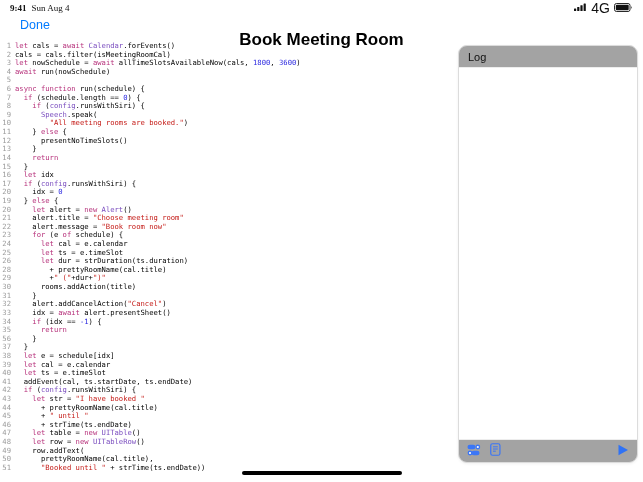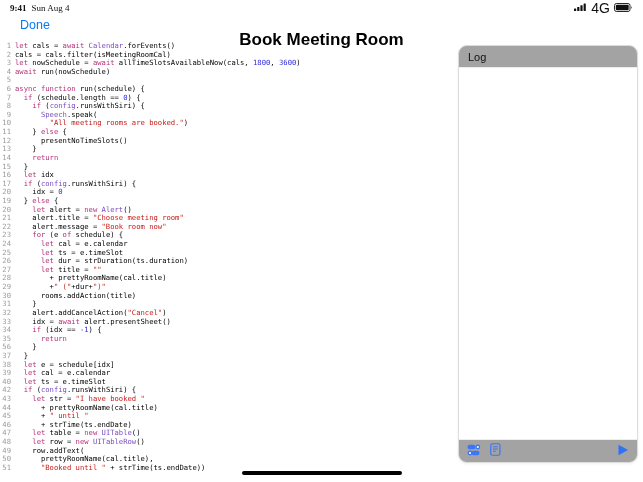--- a/index.html
+++ b/index.html
@@ -127,34 +127,34 @@
         <div class="code-line"><span class="line-number">17</span><span class="code-text"><span class="tok-pl">  </span><span class="tok-kw">if</span><span class="tok-pl"> (</span><span class="tok-cls">config</span><span class="tok-pl">.runsWithSiri) {</span></span></div>
         <div class="code-line"><span class="line-number">20</span><span class="code-text"><span class="tok-pl">    idx = </span><span class="tok-num">0</span></span></div>
         <div class="code-line"><span class="line-number">19</span><span class="code-text"><span class="tok-pl">  } </span><span class="tok-kw">else</span><span class="tok-pl"> {</span></span></div>
         <div class="code-line"><span class="line-number">20</span><span class="code-text"><span class="tok-pl">    </span><span class="tok-kw">let</span><span class="tok-pl"> alert = </span><span class="tok-kw">new</span><span class="tok-pl"> </span><span class="tok-cls">Alert</span><span class="tok-pl">()</span></span></div>
         <div class="code-line"><span class="line-number">21</span><span class="code-text"><span class="tok-pl">    alert.title = </span><span class="tok-str">"Choose meeting room"</span></span></div>
         <div class="code-line"><span class="line-number">22</span><span class="code-text"><span class="tok-pl">    alert.message = </span><span class="tok-str">"Book room now"</span></span></div>
         <div class="code-line"><span class="line-number">23</span><span class="code-text"><span class="tok-pl">    </span><span class="tok-kw">for</span><span class="tok-pl"> (e </span><span class="tok-kw">of</span><span class="tok-pl"> schedule) {</span></span></div>
         <div class="code-line"><span class="line-number">24</span><span class="code-text"><span class="tok-pl">      </span><span class="tok-kw">let</span><span class="tok-pl"> cal = e.calendar</span></span></div>
         <div class="code-line"><span class="line-number">25</span><span class="code-text"><span class="tok-pl">      </span><span class="tok-kw">let</span><span class="tok-pl"> ts = e.timeSlot</span></span></div>
         <div class="code-line"><span class="line-number">26</span><span class="code-text"><span class="tok-pl">      </span><span class="tok-kw">let</span><span class="tok-pl"> dur = strDuration(ts.duration)</span></span></div>
-        <div class="code-line"><span class="line-number">27</span><span class="code-text"><span class="tok-pl">      </span><span class="tok-kw">let</span><span class="tok-pl"> title = </span><span class="tok-str">""</span></span></div>
         <div class="code-line"><span class="line-number">28</span><span class="code-text"><span class="tok-pl">        + prettyRoomName(cal.title)</span></span></div>
         <div class="code-line"><span class="line-number">29</span><span class="code-text"><span class="tok-pl">        +</span><span class="tok-str">" ("</span><span class="tok-pl">+dur+</span><span class="tok-str">")"</span></span></div>
         <div class="code-line"><span class="line-number">30</span><span class="code-text"><span class="tok-pl">      rooms.addAction(title)</span></span></div>
         <div class="code-line"><span class="line-number">31</span><span class="code-text"><span class="tok-pl">    }</span></span></div>
         <div class="code-line"><span class="line-number">32</span><span class="code-text"><span class="tok-pl">    alert.addCancelAction(</span><span class="tok-str">"Cancel"</span><span class="tok-pl">)</span></span></div>
         <div class="code-line"><span class="line-number">33</span><span class="code-text"><span class="tok-pl">    idx = </span><span class="tok-kw">await</span><span class="tok-pl"> alert.presentSheet()</span></span></div>
         <div class="code-line"><span class="line-number">34</span><span class="code-text"><span class="tok-pl">    </span><span class="tok-kw">if</span><span class="tok-pl"> (idx == </span><span class="tok-num">-1</span><span class="tok-pl">) {</span></span></div>
         <div class="code-line"><span class="line-number">35</span><span class="code-text"><span class="tok-pl">      </span><span class="tok-kw">return</span></span></div>
         <div class="code-line"><span class="line-number">56</span><span class="code-text"><span class="tok-pl">    }</span></span></div>
         <div class="code-line"><span class="line-number">37</span><span class="code-text"><span class="tok-pl">  }</span></span></div>
         <div class="code-line"><span class="line-number">38</span><span class="code-text"><span class="tok-pl">  </span><span class="tok-kw">let</span><span class="tok-pl"> e = schedule[idx]</span></span></div>
         <div class="code-line"><span class="line-number">39</span><span class="code-text"><span class="tok-pl">  </span><span class="tok-kw">let</span><span class="tok-pl"> cal = e.calendar</span></span></div>
         <div class="code-line"><span class="line-number">40</span><span class="code-text"><span class="tok-pl">  </span><span class="tok-kw">let</span><span class="tok-pl"> ts = e.timeSlot</span></span></div>
+        <div class="code-line"><span class="line-number">41</span><span class="code-text"><span class="tok-pl">  addEvent(cal, ts.startDate, ts.endDate)</span></span></div>
         <div class="code-line"><span class="line-number">42</span><span class="code-text"><span class="tok-pl">  </span><span class="tok-kw">if</span><span class="tok-pl"> (</span><span class="tok-cls">config</span><span class="tok-pl">.runsWithSiri) {</span></span></div>
         <div class="code-line"><span class="line-number">43</span><span class="code-text"><span class="tok-pl">    </span><span class="tok-kw">let</span><span class="tok-pl"> str = </span><span class="tok-str">"I have booked "</span></span></div>
         <div class="code-line"><span class="line-number">44</span><span class="code-text"><span class="tok-pl">      + prettyRoomName(cal.title)</span></span></div>
         <div class="code-line"><span class="line-number">45</span><span class="code-text"><span class="tok-pl">      + </span><span class="tok-str">" until "</span></span></div>
         <div class="code-line"><span class="line-number">46</span><span class="code-text"><span class="tok-pl">      + strTime(ts.endDate)</span></span></div>
         <div class="code-line"><span class="line-number">47</span><span class="code-text"><span class="tok-pl">    </span><span class="tok-kw">let</span><span class="tok-pl"> table = </span><span class="tok-kw">new</span><span class="tok-pl"> </span><span class="tok-cls">UITable</span><span class="tok-pl">()</span></span></div>
         <div class="code-line"><span class="line-number">48</span><span class="code-text"><span class="tok-pl">    </span><span class="tok-kw">let</span><span class="tok-pl"> row = </span><span class="tok-kw">new</span><span class="tok-pl"> </span><span class="tok-cls">UITableRow</span><span class="tok-pl">()</span></span></div>
         <div class="code-line"><span class="line-number">49</span><span class="code-text"><span class="tok-pl">    row.addText(</span></span></div>
         <div class="code-line"><span class="line-number">50</span><span class="code-text"><span class="tok-pl">      prettyRoomName(cal.title),</span></span></div>
         <div class="code-line"><span class="line-number">51</span><span class="code-text"><span class="tok-pl">      </span><span class="tok-str">"Booked until "</span><span class="tok-pl"> + strTime(ts.endDate))</span></span></div>

